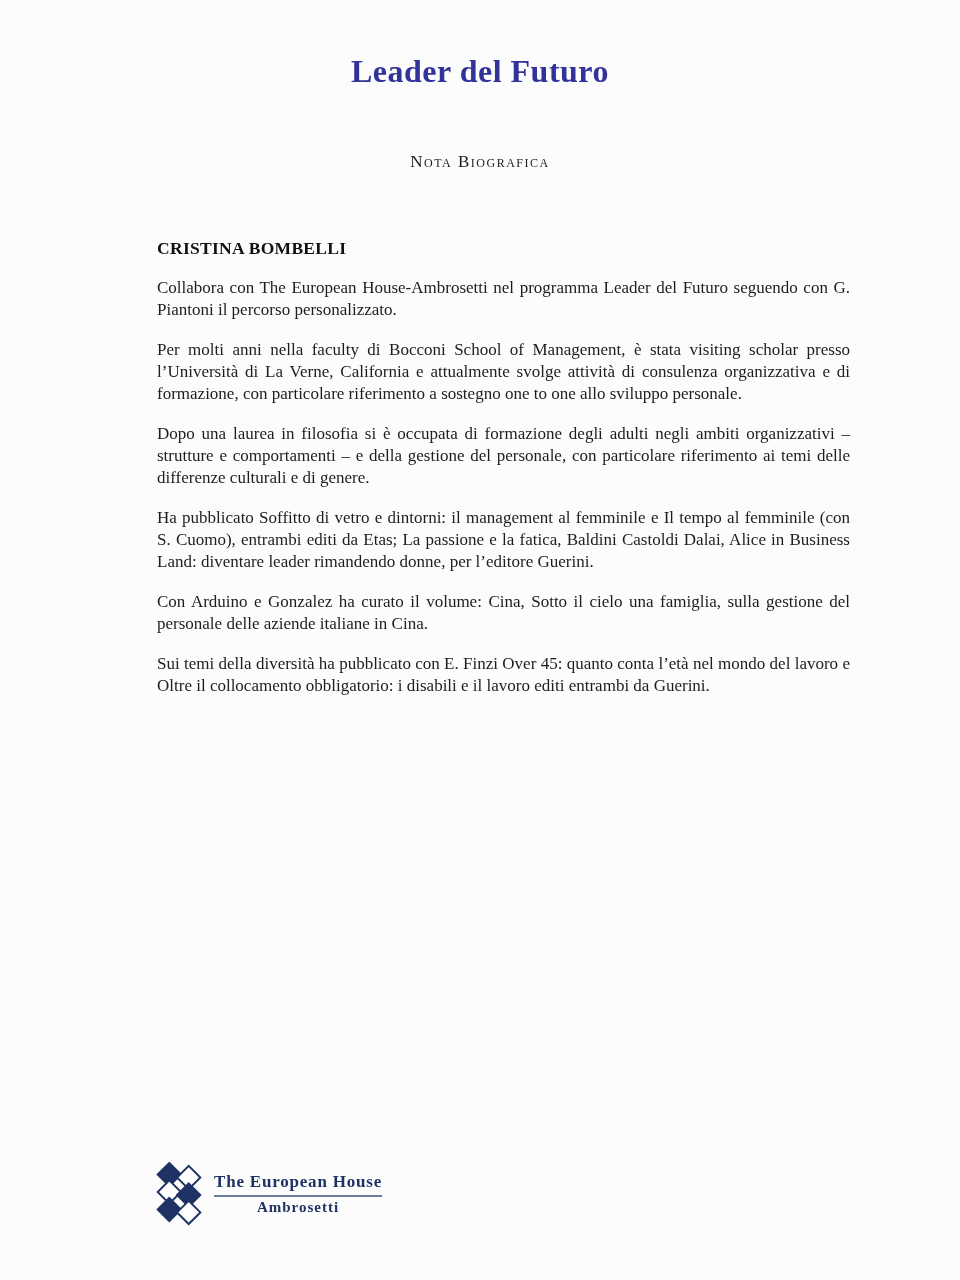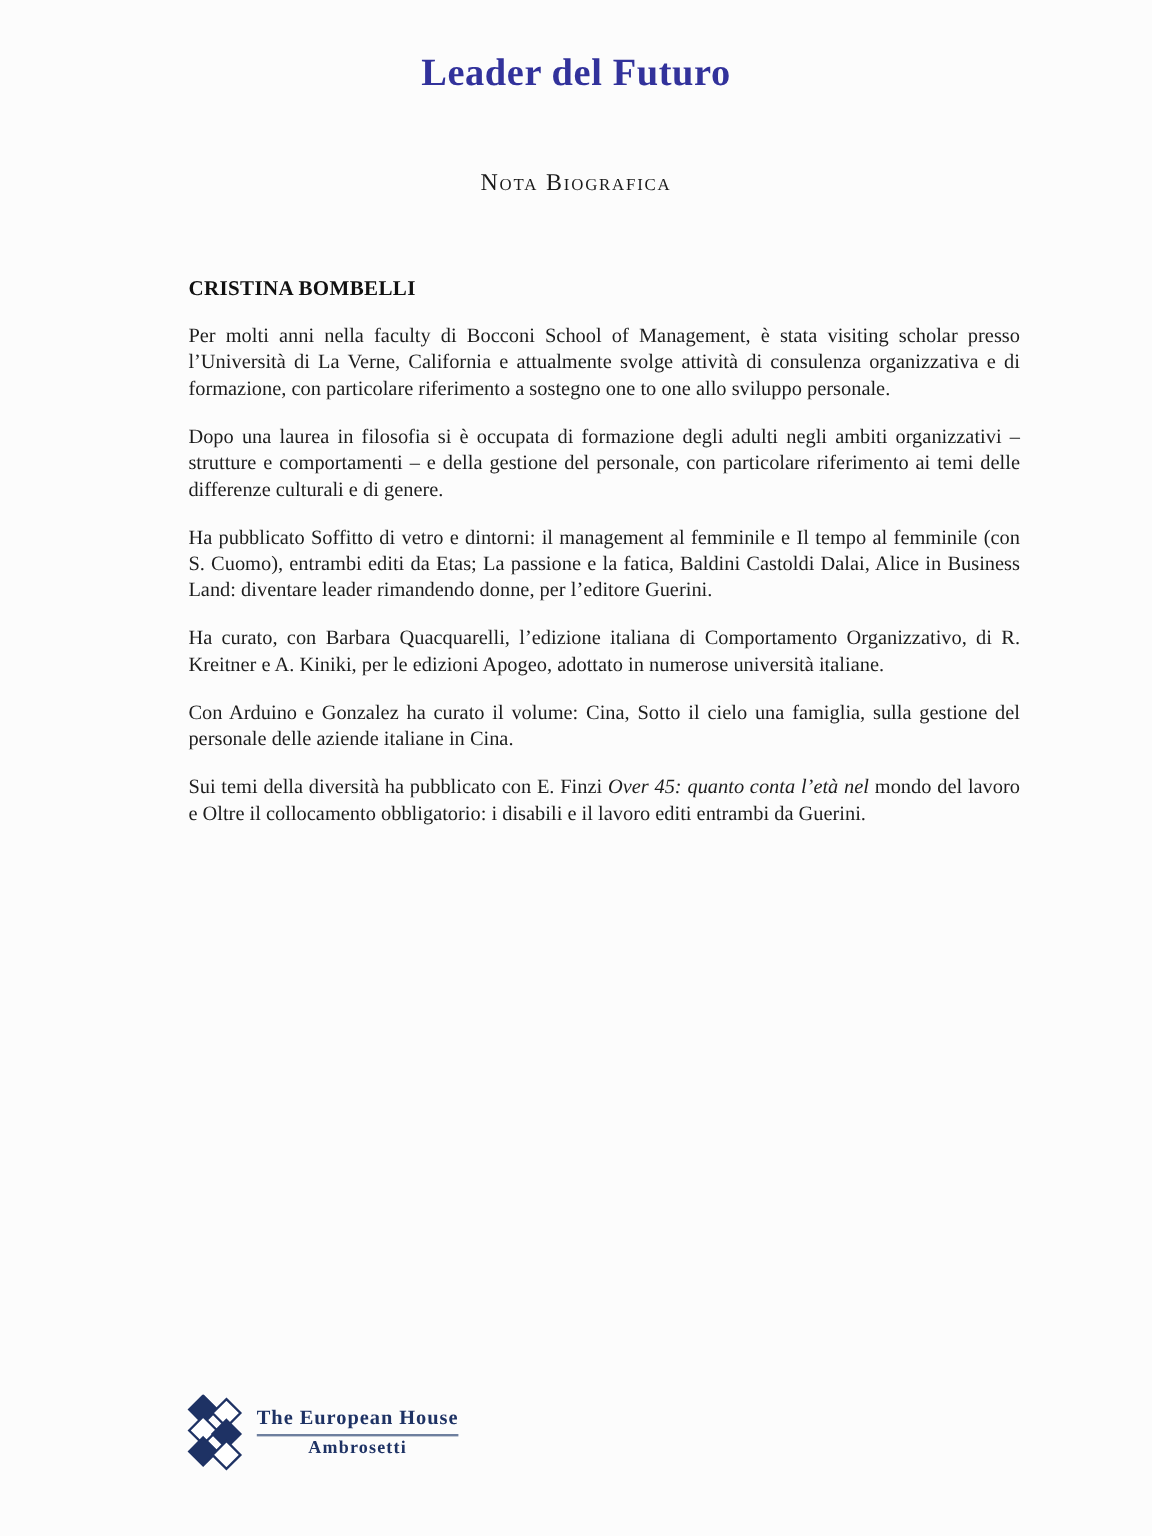--- a/index.html
+++ b/index.html
@@ -6,33 +6,33 @@
   body {
     width: 960px;
     height: 1280px;
     position: relative;
     background: var(--page_bg, #fcfcfc);
     font-family: "Liberation Serif", serif;
     color: var(--text, #1d1d1d);
     overflow: hidden;
   }
   .page-title {
-    margin: 0;
+    margin: 11px;
     padding-top: 42px;
     text-align: center;
     font-size: 32px;
     font-weight: bold;
     letter-spacing: 0.5px;
     color: var(--title_blue, #32329b);
   }
   .subtitle {
     margin-top: 62px;
     text-align: center;
     font-variant: small-caps;
-    font-size: 20px;
+    font-size: 17px;
     letter-spacing: 1.5px;
     color: #1a1a1a;
   }
   .content {
     padding: 0 110px 0 157px;
   }
   .section-heading {
     margin: 66px 0 8px 0;
     font-size: 17.5px;
     font-weight: bold;
@@ -79,26 +79,26 @@
 </head>
 <body>
 
 <h1 class="page-title">Leader del Futuro</h1>
 
 <div class="subtitle">Nota Biografica</div>
 
 <div class="content">
   <h2 class="section-heading">CRISTINA BOMBELLI</h2>
 
+    <p><span>Collabora con The European House-Ambrosetti nel programma Leader del Futuro seguendo con G. Piantoni il percorso personalizzato.</span></p>
     <p><span>Per molti anni nella faculty di Bocconi School of Management, è stata visiting scholar presso l’Università di La Verne, California e attualmente svolge attività di consulenza organizzativa e di formazione, con particolare riferimento a sostegno one to one allo sviluppo personale.</span></p>
     <p><span>Dopo una laurea in filosofia si è occupata di formazione degli adulti negli ambiti organizzativi – strutture e comportamenti – e della gestione del personale, con particolare riferimento ai temi delle differenze culturali e di genere.</span></p>
     <p><span>Ha pubblicato Soffitto di vetro e dintorni: il management al femminile e Il tempo al femminile (con S. Cuomo), entrambi editi da Etas; La passione e la fatica, Baldini Castoldi Dalai, Alice in Business Land: diventare leader rimandendo donne, per l’editore Guerini.</span></p>
-    <p><span>Ha curato, con Barbara Quacquarelli, l’edizione italiana di Comportamento Organizzativo, di R. Kreitner e A. Kiniki, per le edizioni Apogeo, adottato in numerose università italiane.</span></p>
     <p><span>Con Arduino e Gonzalez ha curato il volume: Cina, Sotto il cielo una famiglia, sulla gestione del personale delle aziende italiane in Cina.</span></p>
-    <p><span>Sui temi della diversità ha pubblicato con E. Finzi </span><span style="font-style: italic;">Over 45: quanto conta l’età nel</span><span> mondo del lavoro e Oltre il collocamento obbligatorio: i disabili e il lavoro editi entrambi da Guerini.</span></p>
+    <p><span>Sui temi della diversità ha pubblicato con E. Finzi </span><span style="">Over 45: quanto conta l’età nel</span><span> mondo del lavoro e Oltre il collocamento obbligatorio: i disabili e il lavoro editi entrambi da Guerini.</span></p>
   </div>
 
 <div class="footer">
   <svg class="logo-mark" width="50" height="64" viewBox="0 0 50 66" xmlns="http://www.w3.org/2000/svg">
 
     <path d="M15 1 L27 13 L15 25 L3 13 Z" fill="var(--navy, #1e3264)" stroke="var(--navy, #1e3264)" stroke-width="2"></path>
     <path d="M35 4 L47 16 L35 28 L23 16 Z" fill="#ffffff" stroke="var(--navy, #1e3264)" stroke-width="2"></path>
     <path d="M15 19 L27 31 L15 43 L3 31 Z" fill="#ffffff" stroke="var(--navy, #1e3264)" stroke-width="2"></path>
     <path d="M35 22 L47 34 L35 46 L23 34 Z" fill="var(--navy, #1e3264)" stroke="var(--navy, #1e3264)" stroke-width="2"></path>
     <path d="M15 37 L27 49 L15 61 L3 49 Z" fill="var(--navy, #1e3264)" stroke="var(--navy, #1e3264)" stroke-width="2"></path>

